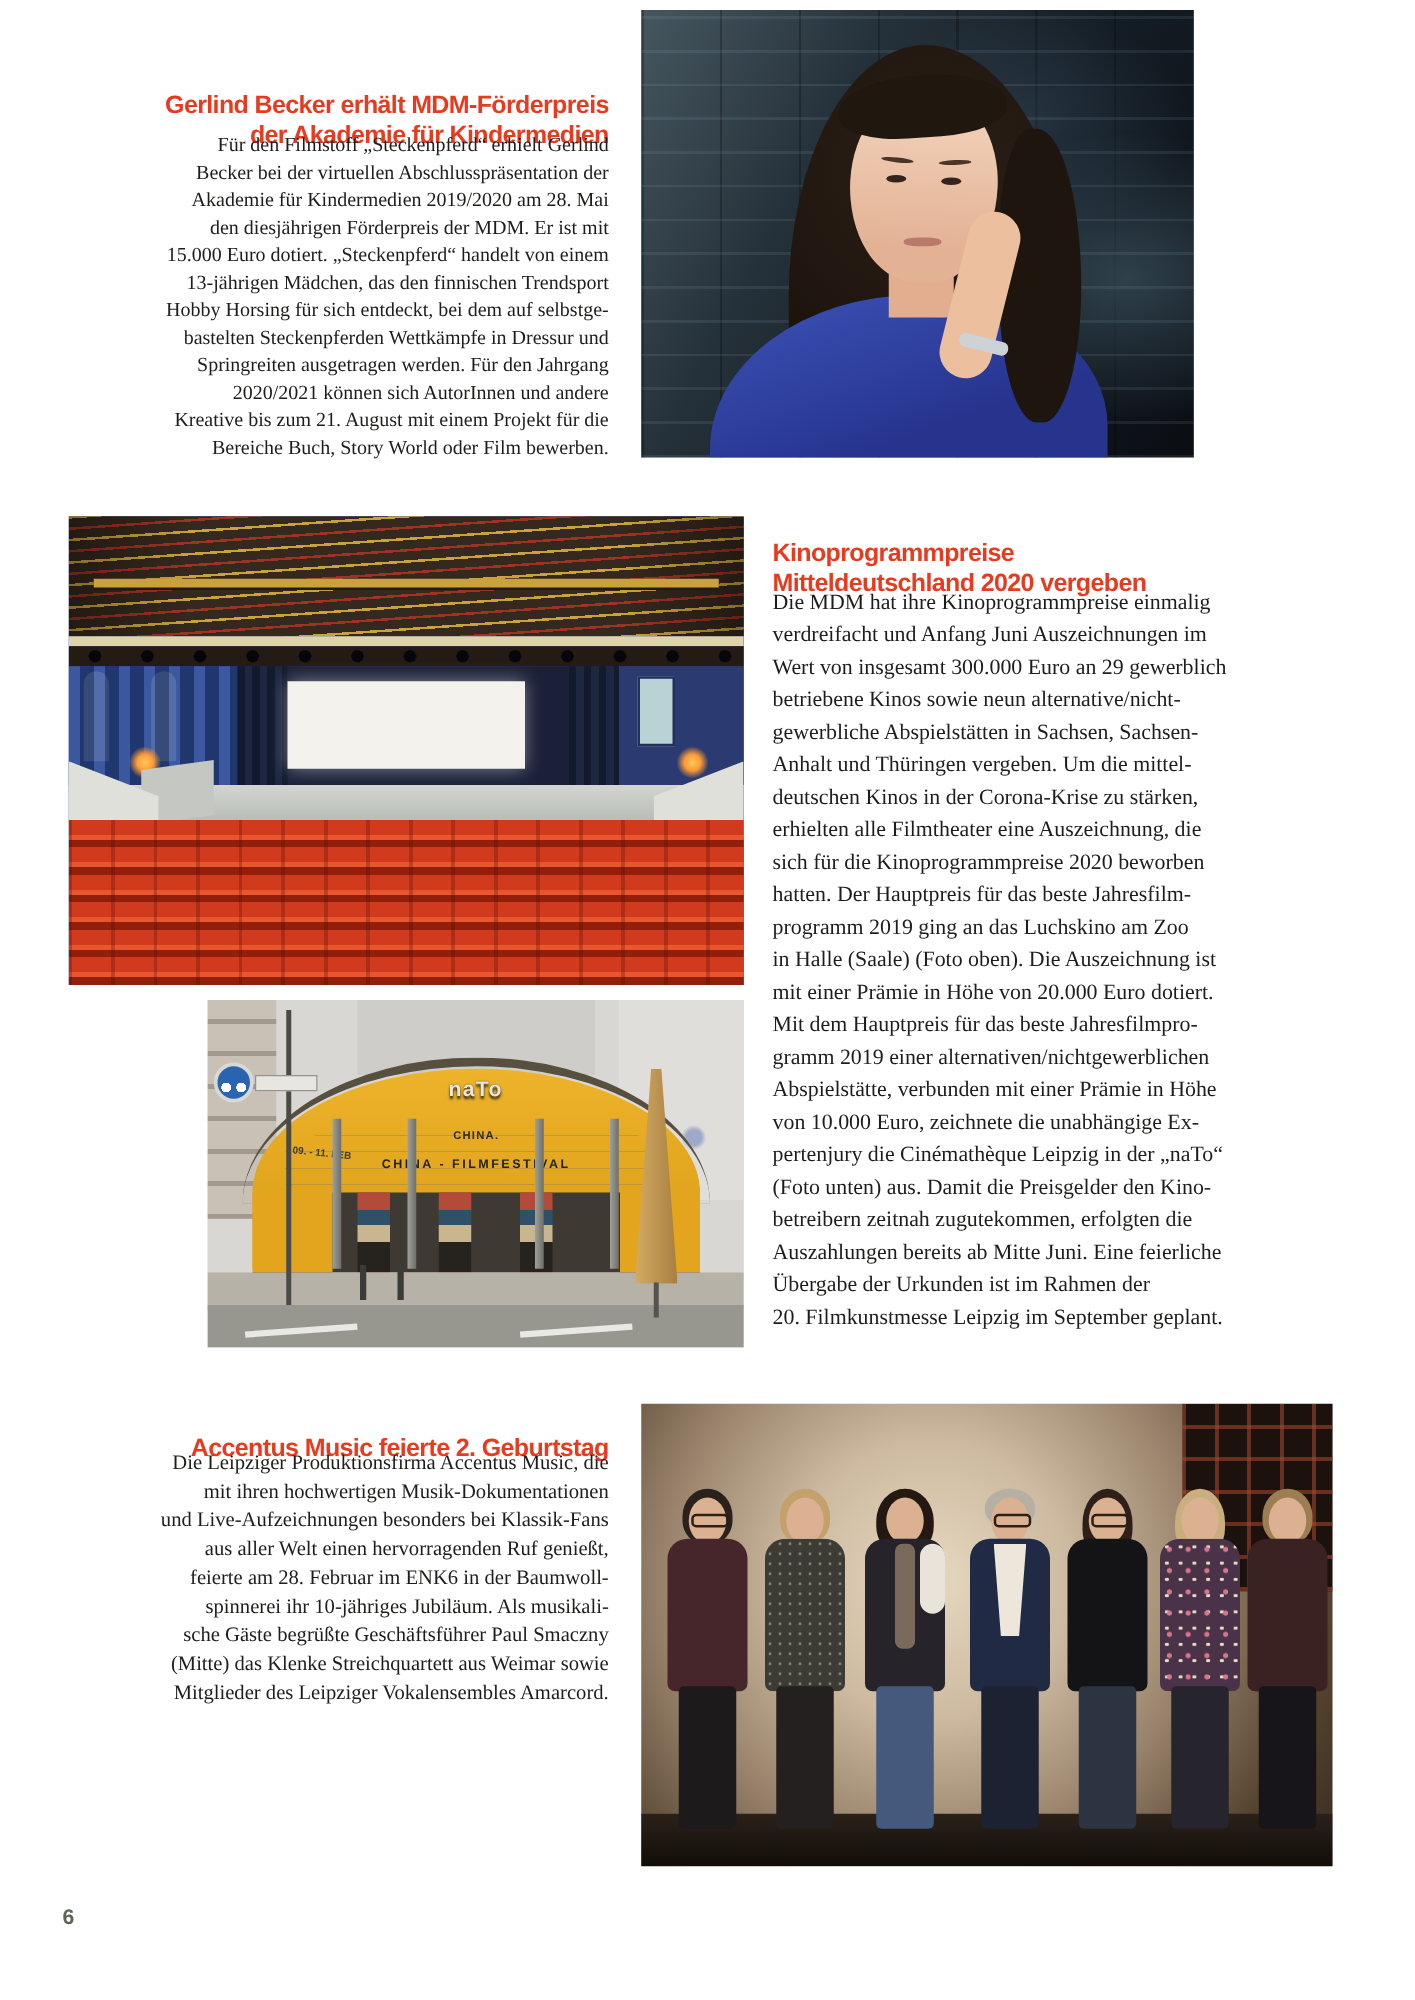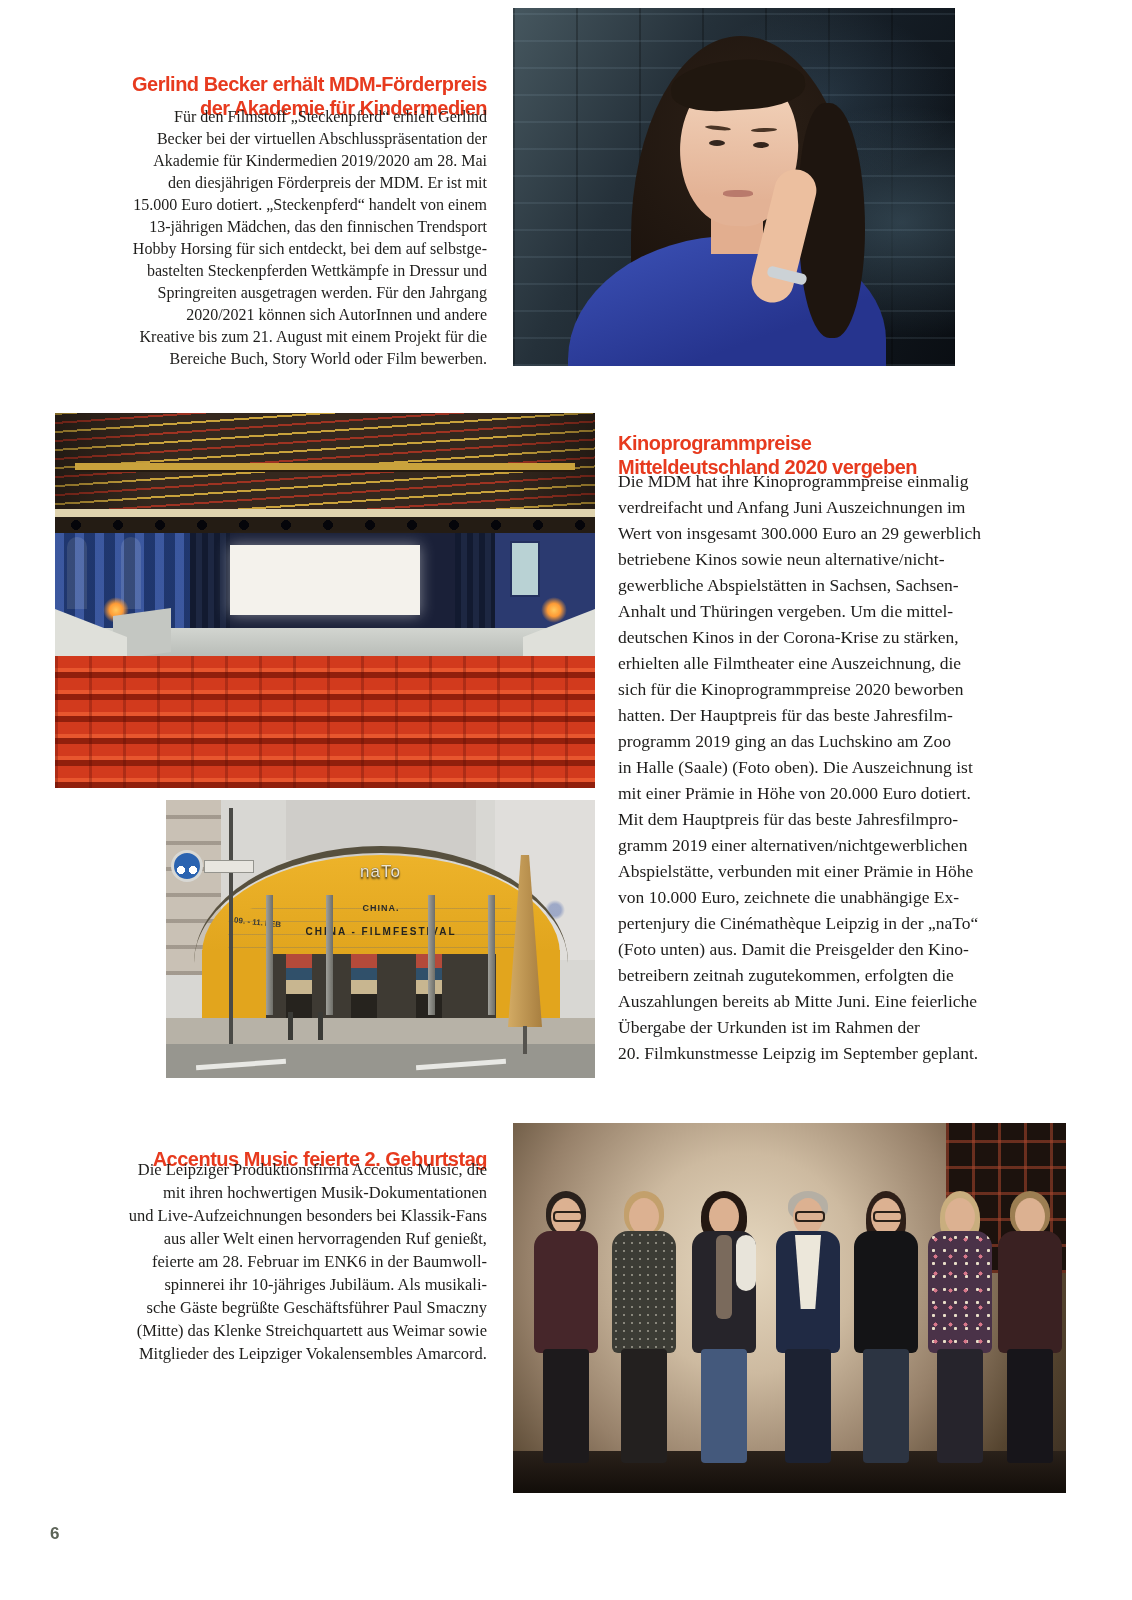--- a/index.html
+++ b/index.html
@@ -93,21 +93,21 @@
   .photo-nato{left:166px;top:800px;width:429px;height:278px;background:#d8d7d3;}
   .nt-bldg-l{left:0;top:0;width:55px;height:175px;background:#c9c1b5;
     background-image:repeating-linear-gradient(0deg,rgba(90,80,70,.35) 0 4px,transparent 4px 26px);}
   .nt-bldg-c{left:120px;top:0;width:190px;height:60px;background:#cfcdc9;}
   .nt-bldg-r{left:329px;top:0;width:100px;height:160px;background:#e0dedb;
     background-image:radial-gradient(circle 8px at 30px 95px,rgba(170,60,120,.5) 60%,transparent),
                      radial-gradient(circle 10px at 60px 110px,rgba(60,90,170,.4) 60%,transparent);}
   .nt-roof{left:28px;top:46px;width:374px;height:110px;border-top:7px solid #57503e;border-radius:50% 50% 0 0/100% 100% 0 0;}
   .nt-facade{left:36px;top:55px;width:358px;height:160px;background:linear-gradient(180deg,#edb32a,#d99c16);
              border-radius:50% 50% 0 0 / 62% 62% 0 0;}
-  .nt-sign{left:0;top:62px;width:429px;text-align:center;font-family:"Liberation Sans",sans-serif;font-weight:400;
+  .nt-sign{left:0;top:62px;width:429px;text-align:center;font-family:"Liberation Sans",sans-serif;font-weight:700;
            font-size:17px;letter-spacing:1px;color:#ece6d6;text-shadow:0 2px 2px #2e2a20,0 0 1px #2e2a20;}
   .nt-marquee{left:62px;top:96px;width:306px;height:58px;background:linear-gradient(180deg,#efede8,#d9d6cf);
               border-radius:50% 50% 8px 8px / 46% 46% 8px 8px;
               background-image:repeating-linear-gradient(180deg,transparent 0 12px,rgba(120,115,105,.35) 12px 13px);}
   .nt-chai{left:0;top:7px;width:306px;text-align:center;font-family:"Liberation Sans",sans-serif;font-weight:700;
            font-size:9px;letter-spacing:1px;color:#2a2a28;}
   .nt-film{left:0;top:30px;width:306px;text-align:center;font-family:"Liberation Sans",sans-serif;font-weight:700;
            font-size:10px;letter-spacing:2px;color:#23231f;}
   .nt-dates{left:6px;top:22px;font-family:"Liberation Sans",sans-serif;font-weight:700;font-size:8px;color:#3a3a36;
             transform:rotate(6deg);}

